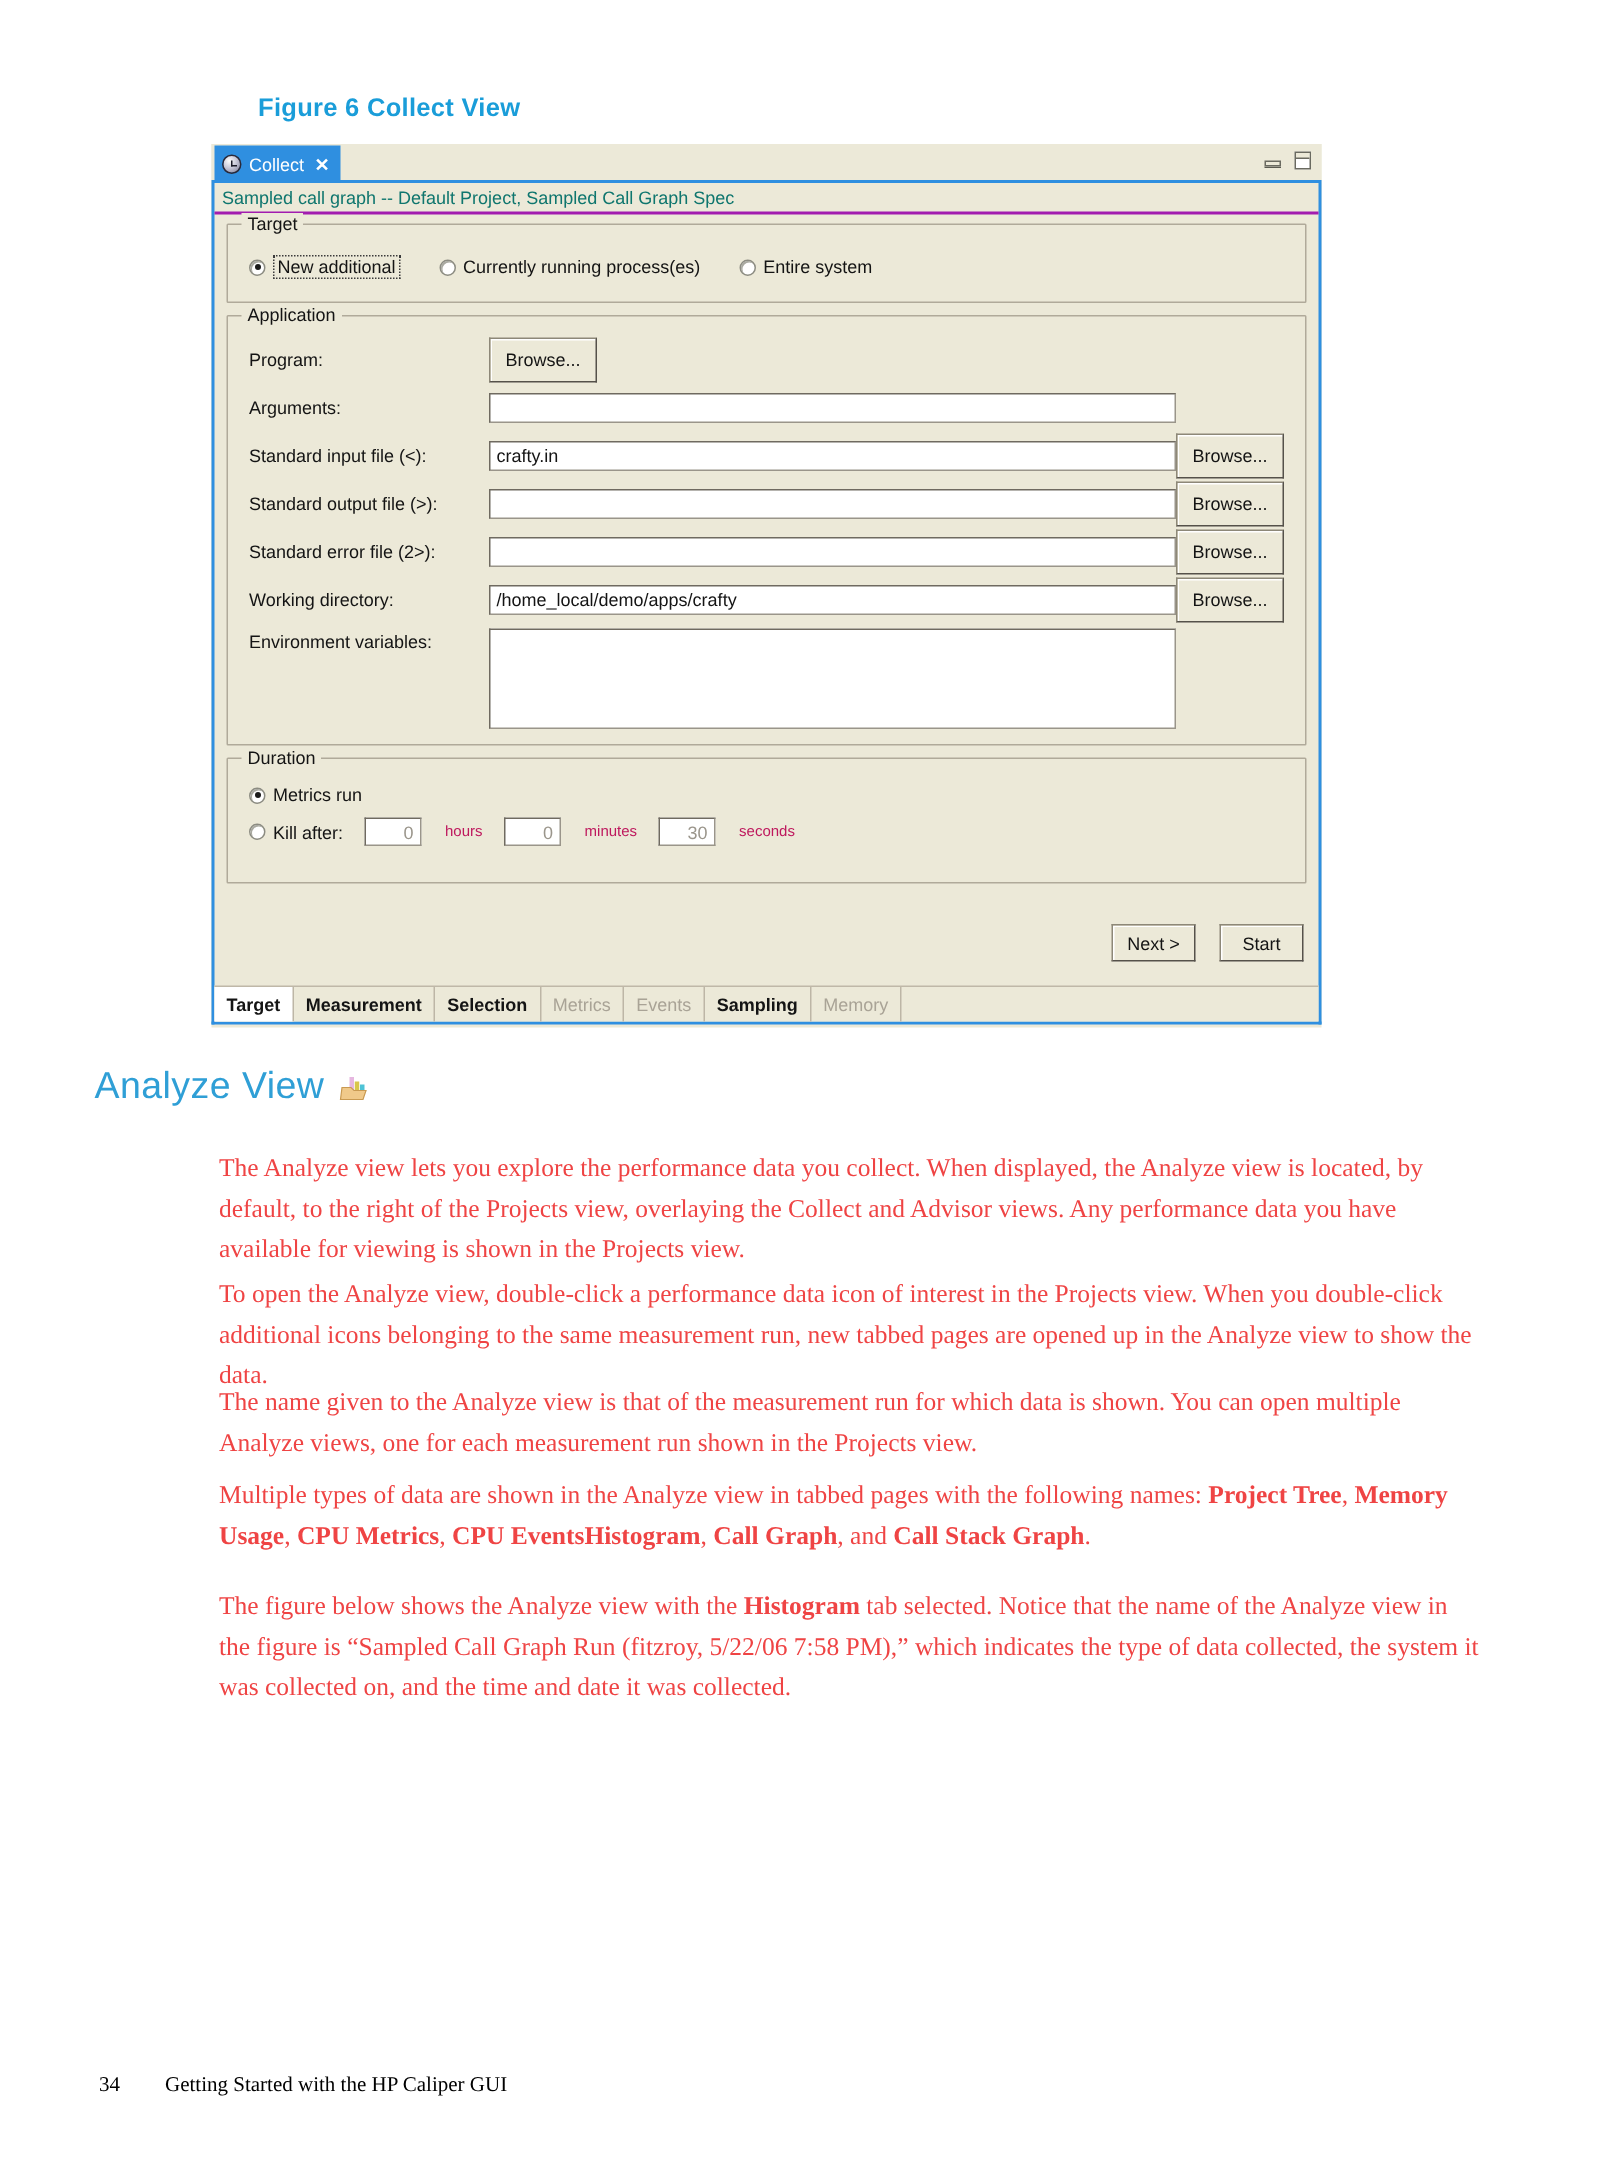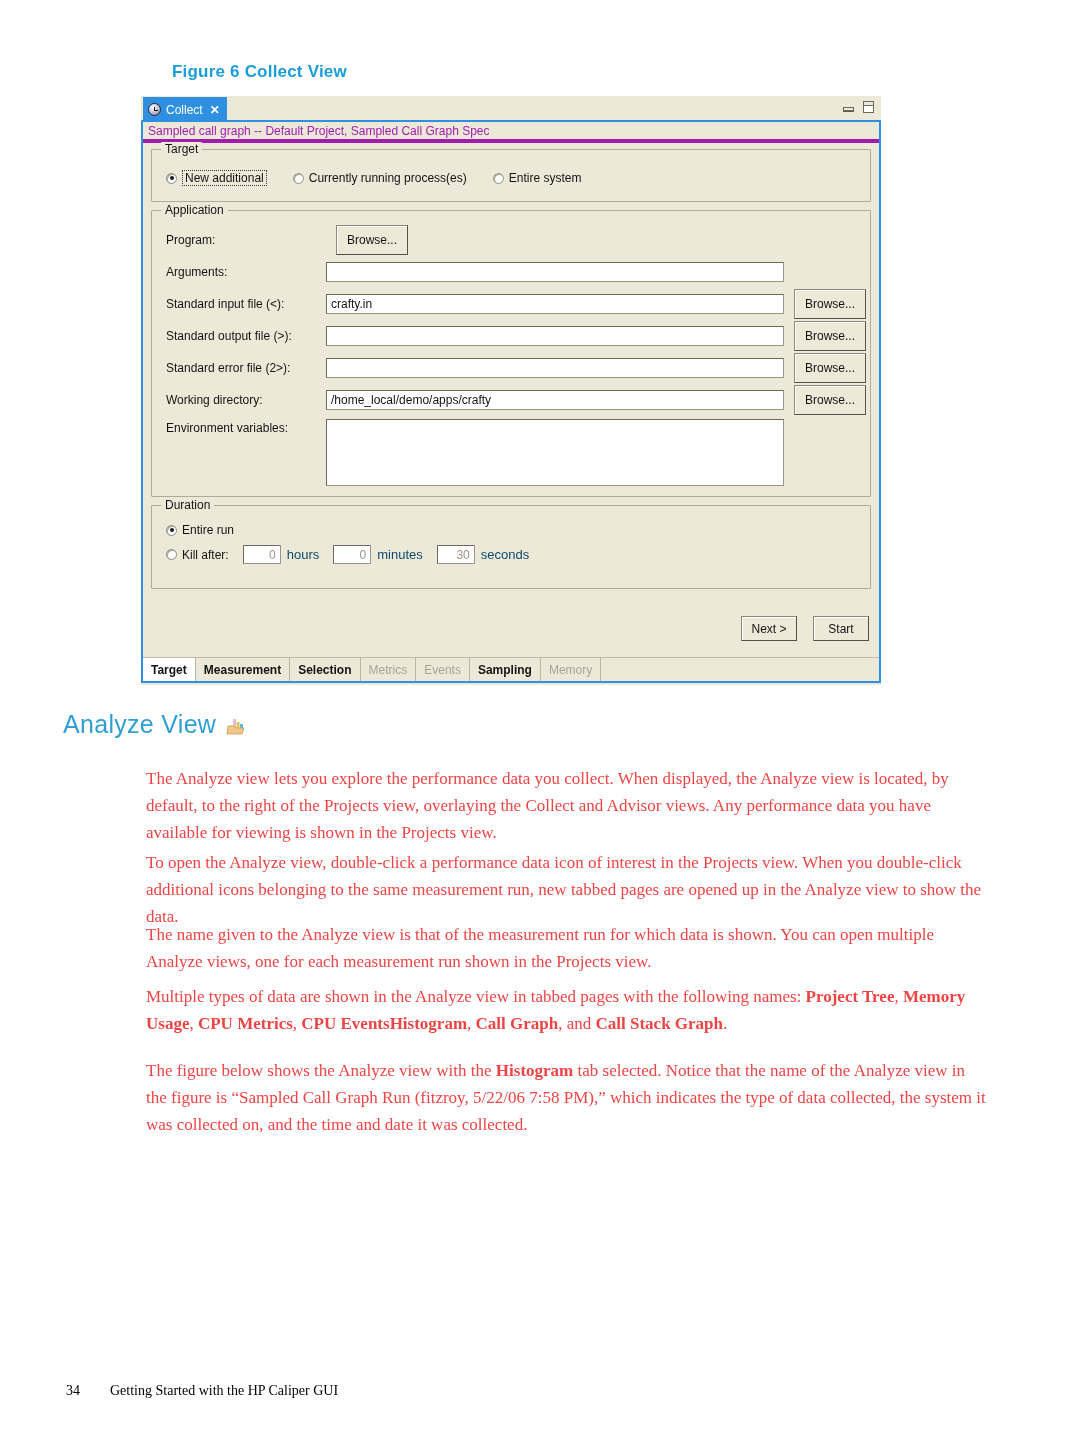--- a/index.html
+++ b/index.html
@@ -114,24 +114,24 @@
     position: relative;
     height: 561px;
     border: 2px solid #2f8fe0;
     border-top: none;
     background: #ece9d8;
     box-sizing: border-box;
   }
   .spec-line {
     height: 21px;
     font-size: 12px;
-    color: #a21caf;
+    color: #0f766e;
     display: flex; align-items: center;
     padding-left: 5px;
-    border-bottom: 4px solid #a21caf;
+    border-bottom: 2px solid #a21caf;
     box-sizing: border-box;
   }
 
   .panel-area {
     position: relative;
     padding: 6px 8px 0 8px;
   }
 
   
   .gbox {
@@ -200,21 +200,20 @@
     border-top-color: #6f6a60;
     border-left-color: #6f6a60;
     box-sizing: border-box;
     display: flex; align-items: center;
     padding-left: 4px;
     font-size: 12px; color: #141414;
     width: 458px;
     flex: 0 0 auto;
   }
   .browse {
-    margin-left: 10px;
     width: 72px; height: 30px;
     background: #ece9d8;
     border: 1px solid #8d8878;
     border-right-color: #55514a;
     border-bottom-color: #55514a;
     box-shadow: inset 1px 1px 0 #ffffff;
     font-size: 12px; color: #141414;
     display: flex; align-items: center; justify-content: center;
     box-sizing: border-box;
     flex: 0 0 auto;
@@ -240,21 +239,21 @@
     width: 38px; height: 19px;
     background:#ffffff;
     border: 1px solid #9a958a;
     border-top-color:#6f6a60; border-left-color:#6f6a60;
     box-sizing:border-box;
     font-size: 12px; color:#9b968c;
     display:flex; align-items:center; justify-content:flex-end;
     padding-right: 4px;
     margin-left: 14px;
   }
-  .unit { font-size:13px; color:#0c4a6e; margin-left:6px; }
+  .unit { font-size:10px; color:#be185d; margin-left:16px; }
 
   
   .actions {
     position: absolute;
     right: 10px;
     bottom: 40px;
     display: flex; gap: 16px;
   }
   .abtn {
     min-width: 56px; height: 25px;
@@ -414,21 +413,21 @@
           </div>
 
         </div>
       </div>
 
       <div class="gbox grp-dur">
         <span class="legend">Duration</span>
         <div class="dur-rows">
           <div class="dur-line">
             <span class="rdot on"></span>
-            <span class="lbl2">Entire run</span>
+            <span class="lbl2">Metrics run</span>
           </div>
           <div class="dur-line">
             <span class="rdot"></span>
             <span class="lbl2">Kill after:</span>
             <span class="spin">0</span>
             <span class="unit">hours</span>
             <span class="spin">0</span>
             <span class="unit">minutes</span>
             <span class="spin">30</span>
             <span class="unit">seconds</span>

